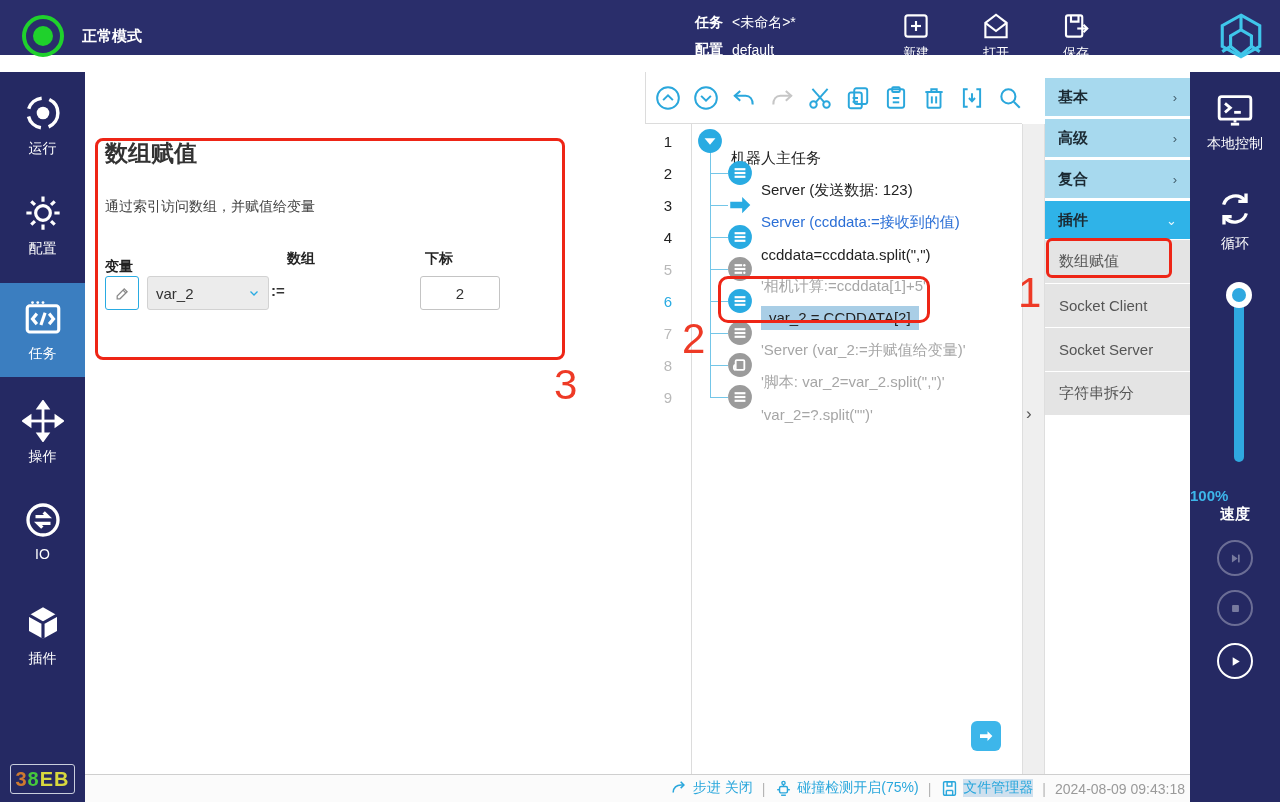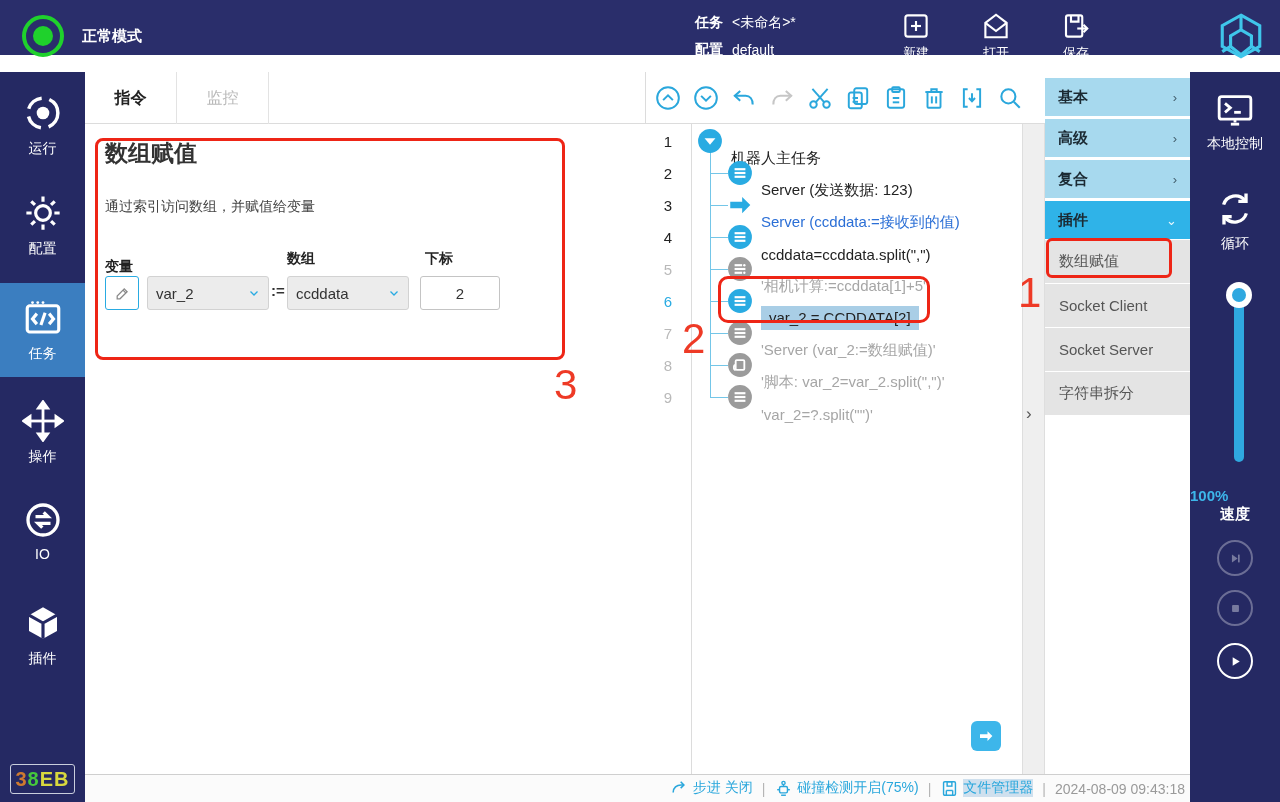--- a/index.html
+++ b/index.html
@@ -248,24 +248,20 @@
     <div class="badge38">
         <span style="color: rgb(207, 122, 47);">3</span>
         <span style="color: rgb(70, 200, 60);">8</span>
         <span style="color: rgb(216, 216, 62);">E</span>
         <span style="color: rgb(216, 216, 62);">B</span>
       </div>
   </nav>
 
   <div class="main">
 
-    <div class="tabstrip">
-      <div class="tab active">指令</div>
-      <div class="tab inactive">监控</div>
-    </div>
     <div class="vline-main"></div>
 
     <section class="form-panel">
       <h1 class="fp-title">数组赋值</h1>
       <p class="fp-desc">通过索引访问数组，并赋值给变量</p>
       <span class="fp-label" style="left:20px;top:134px">变量</span>
       <span class="fp-label" style="left:202px;top:126px">数组</span>
       <span class="fp-label" style="left:340px;top:126px">下标</span>
       <div class="pencil-btn">
         <span>
@@ -277,28 +273,20 @@
       </div>
       <div class="fp-select" style="left:62px;width:122px">
         <span>var_2</span>
         <span>
             <svg width="12" height="12" viewBox="0 0 24 24" fill="none" stroke="#29abe2" stroke-width="2.6">
               <polyline points="5,9 12,16 19,9"></polyline>
             </svg>
           </span>
       </div>
       <span class="fp-assign">:=</span>
-      <div class="fp-select" style="left:202px;width:122px">
-        <span>ccddata</span>
-        <span>
-            <svg width="12" height="12" viewBox="0 0 24 24" fill="none" stroke="#29abe2" stroke-width="2.6">
-              <polyline points="5,9 12,16 19,9"></polyline>
-            </svg>
-          </span>
-      </div>
       <input class="fp-input" value="2" style="">
     </section>
 
     <div class="tree-toolbar">
       <span class="tt-btn">
           <svg viewBox="0 0 24 24" width="26" height="26" fill="none" stroke="currentColor" stroke-width="1.8">
             <circle cx="12" cy="12" r="10"></circle>
             <polyline points="7.5,14 12,9.5 16.5,14"></polyline>
           </svg>
         </span>
@@ -469,21 +457,21 @@
         <span class="ticon">
             <svg viewBox="0 0 24 24" width="26" height="26">
               <circle cx="12" cy="12" r="11" fill="#9b9b9b"></circle>
               <g stroke="#fff" stroke-width="2">
                 <line x1="7" y1="8.5" x2="17" y2="8.5"></line>
                 <line x1="7" y1="12" x2="17" y2="12"></line>
                 <line x1="7" y1="15.5" x2="17" y2="15.5"></line>
               </g>
             </svg>
           </span>
-        <span class="ttext dim">'Server (var_2:=数组赋值)'</span>
+        <span class="ttext dim">'Server (var_2:=并赋值给变量)'</span>
       </div>
 
       <div class="trow" style="top:225px">
         <span class="stub"></span>
         <span class="tnum dim">8</span>
         <span class="ticon">
             <svg viewBox="0 0 24 24" width="26" height="26">
               <circle cx="12" cy="12" r="11" fill="#9b9b9b"></circle>
               <rect x="8" y="7.5" width="8" height="9" rx="1" fill="none" stroke="#fff" stroke-width="1.7"></rect>
               <path d="M8 12c-2.2 0-2.2 4.5 0 4.5" fill="none" stroke="#fff" stroke-width="1.7"></path>

